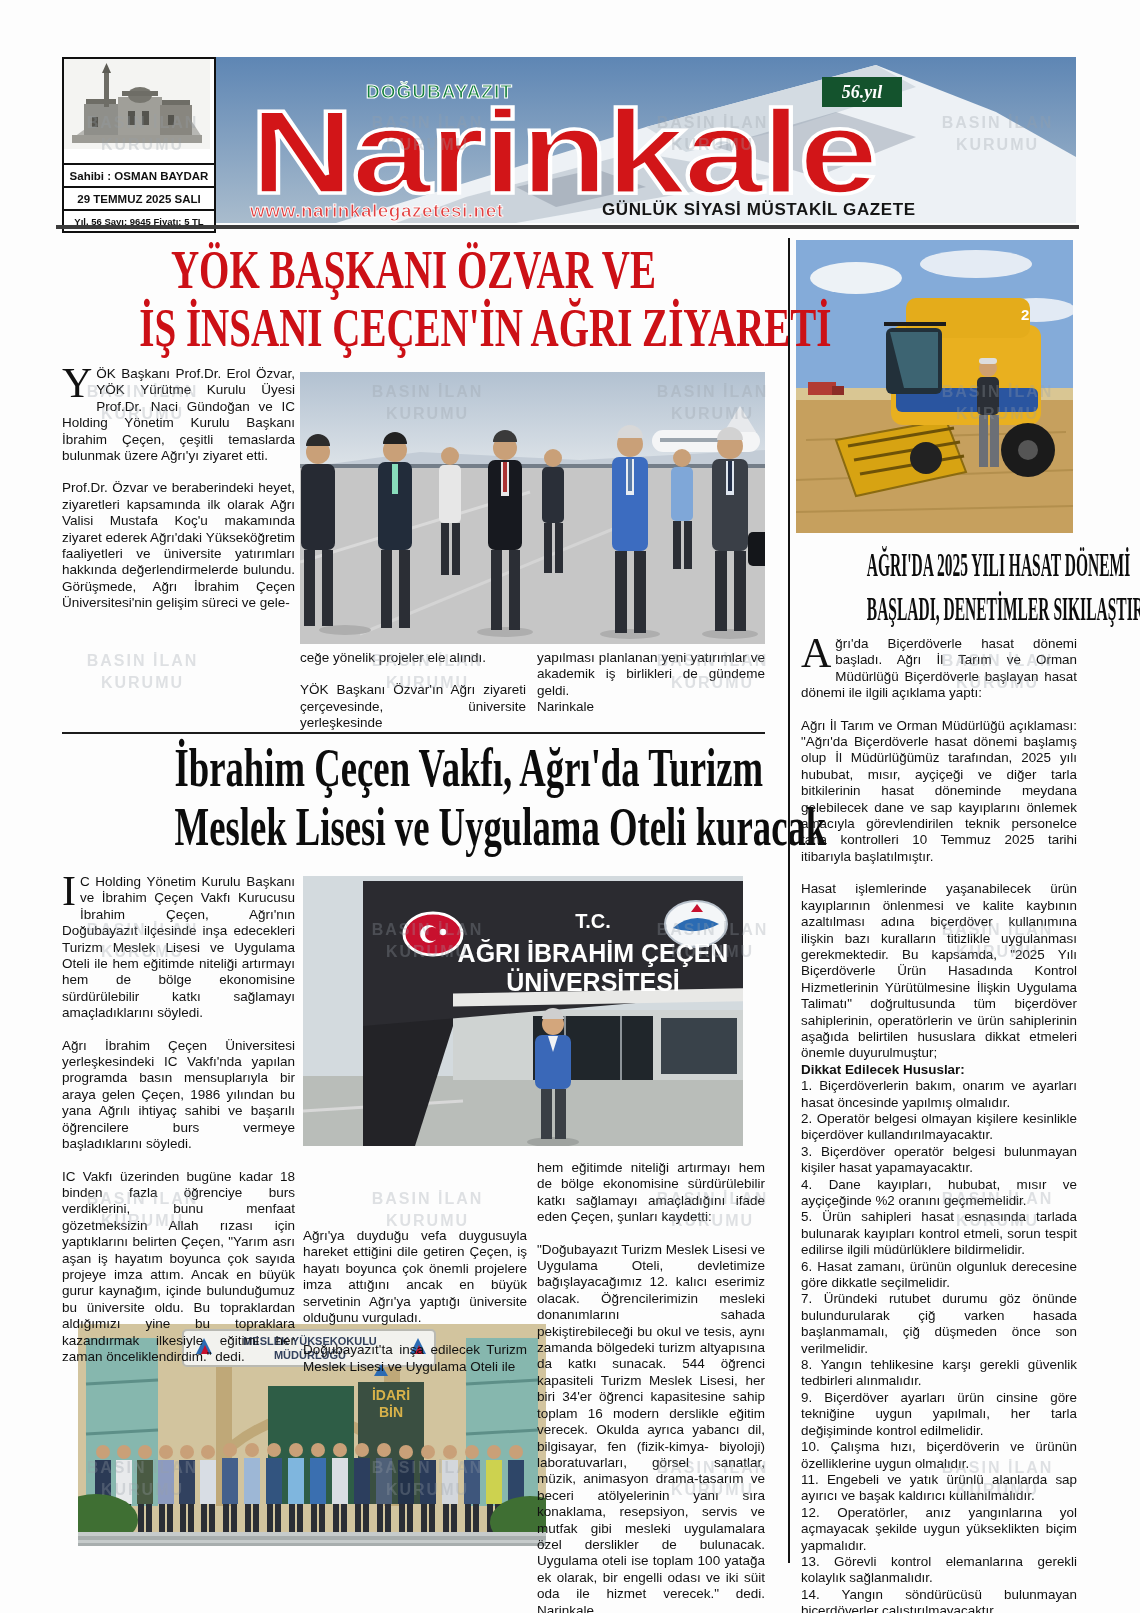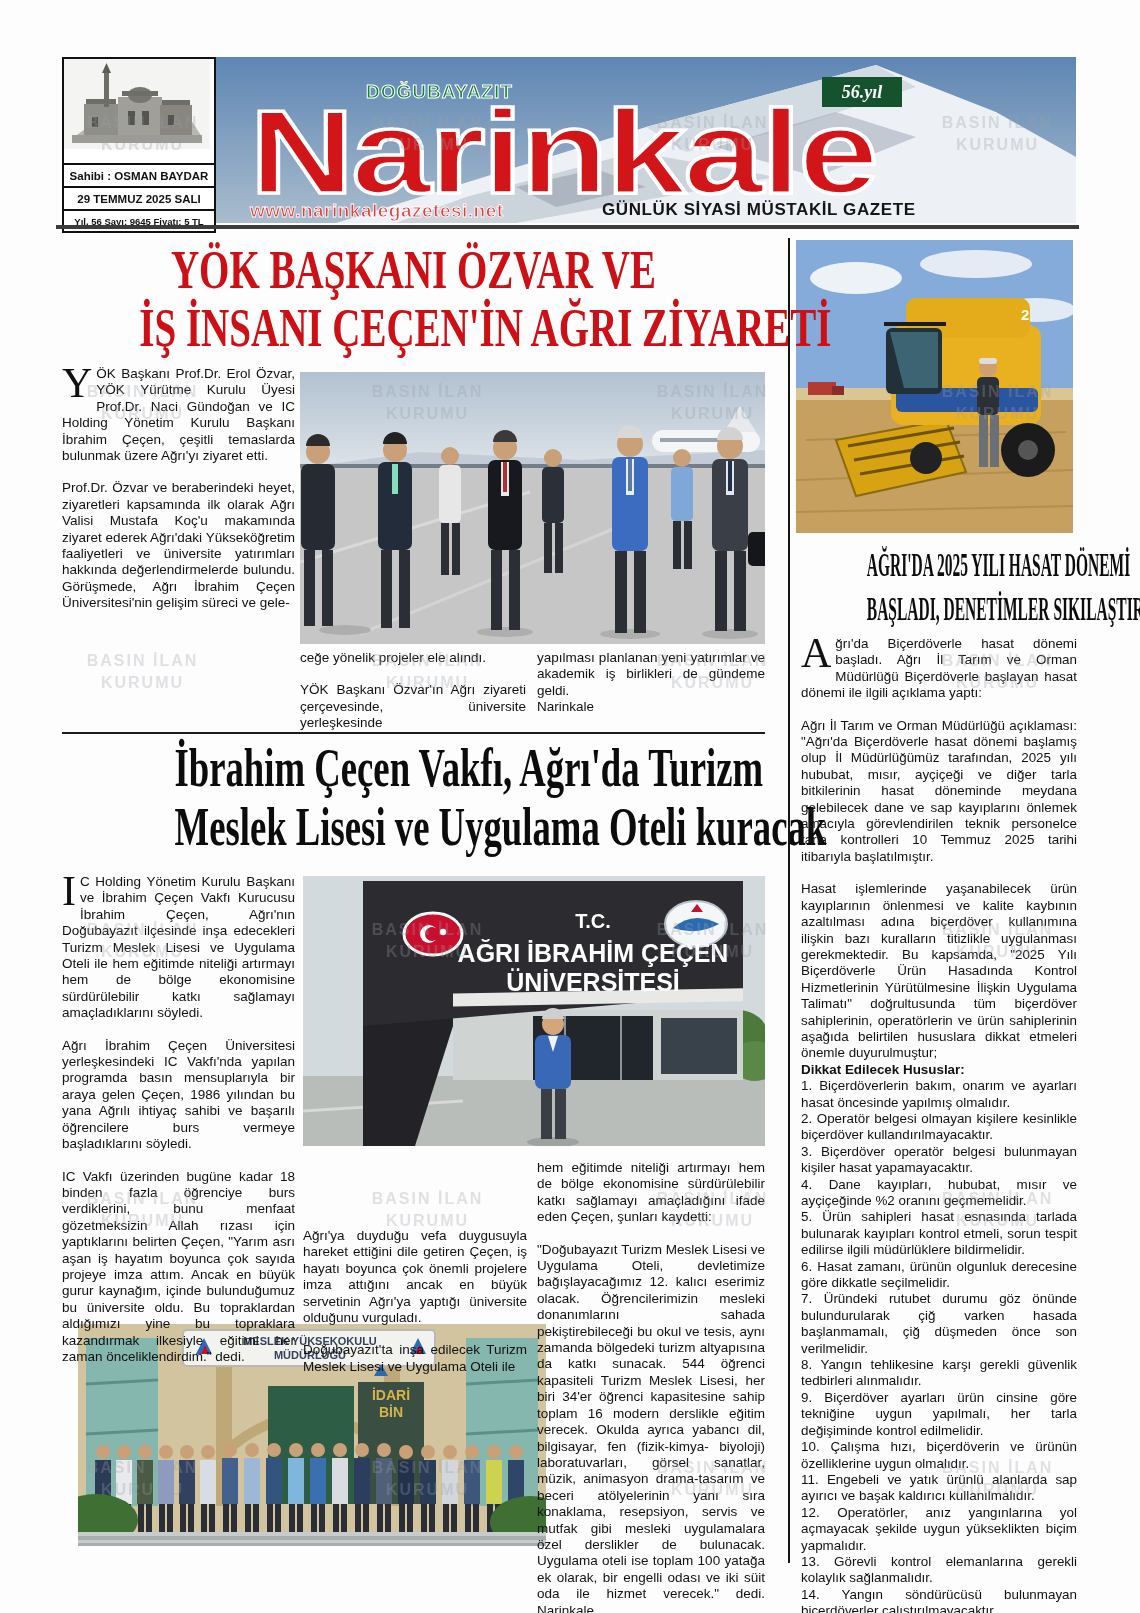--- a/index.html
+++ b/index.html
@@ -56,21 +56,21 @@
   .a3-body{left:801px;top:636px;width:276px;font-size:13.4px;line-height:16.4px;}
   .a3-body p.item{margin:0;}
   .list-title{font-weight:bold;}
   
   .divider1{position:absolute;left:62px;top:732px;width:703px;height:2px;background:#1c1c1c;z-index:2;}
   .v-divider{position:absolute;left:788px;top:238px;width:2px;height:1325px;background:#141414;z-index:2;}
   .photo{position:absolute;z-index:1;overflow:hidden;}
   .photo svg{display:block;}
   .photo1{left:300px;top:372px;width:465px;height:272px;}
   .photo2{left:796px;top:240px;width:277px;height:293px;}
-  .photo3{left:303px;top:876px;width:486px;height:270px;}
+  .photo3{left:303px;top:876px;width:440px;height:270px;}
   .photo4{left:78px;top:1324px;width:468px;height:222px;}
   .pp circle{fill:#c9a078;}
   .pp .lg{fill:#2b2e35;}
 </style>
 </head>
 <body>
 
 <div class="page">
 
   <div class="info-box">

